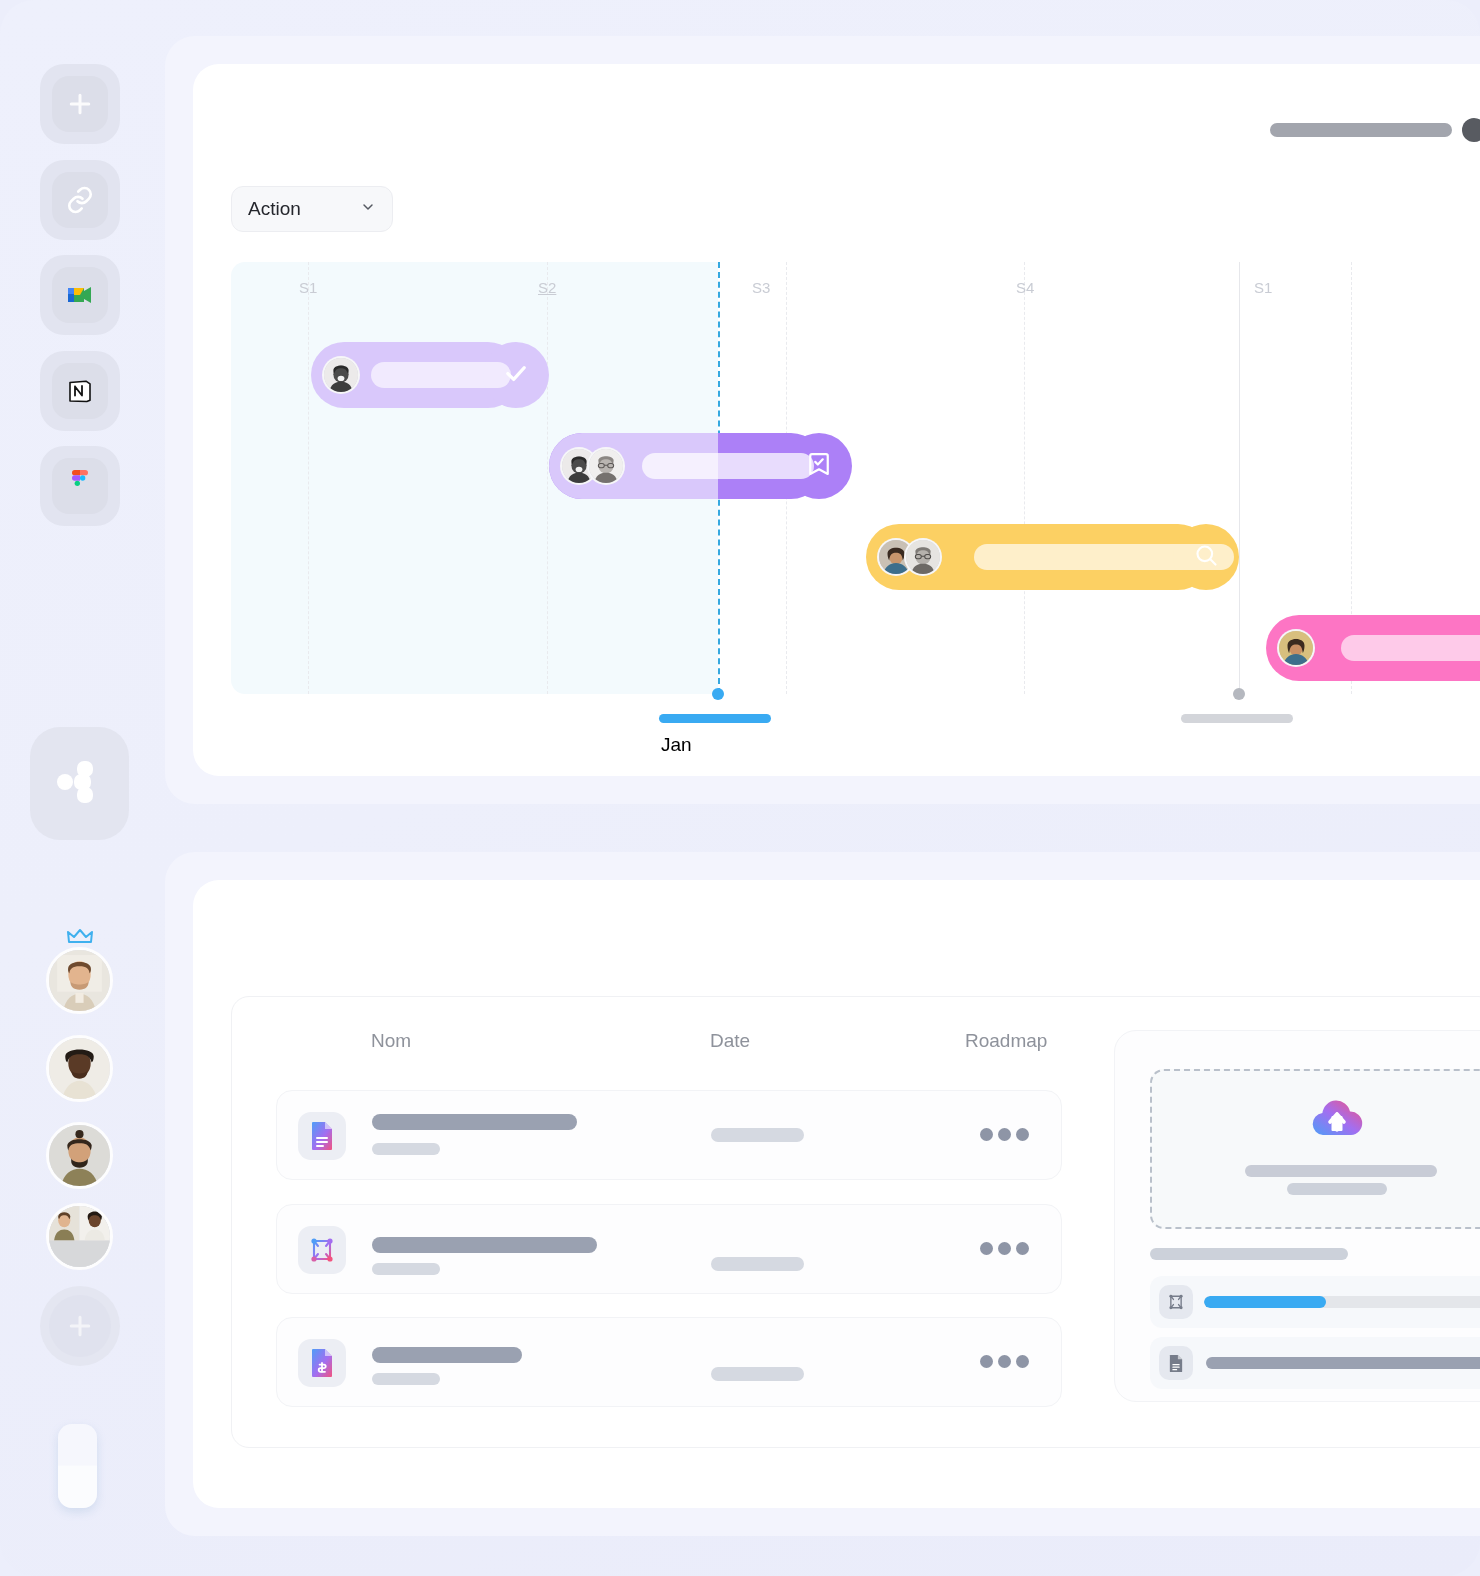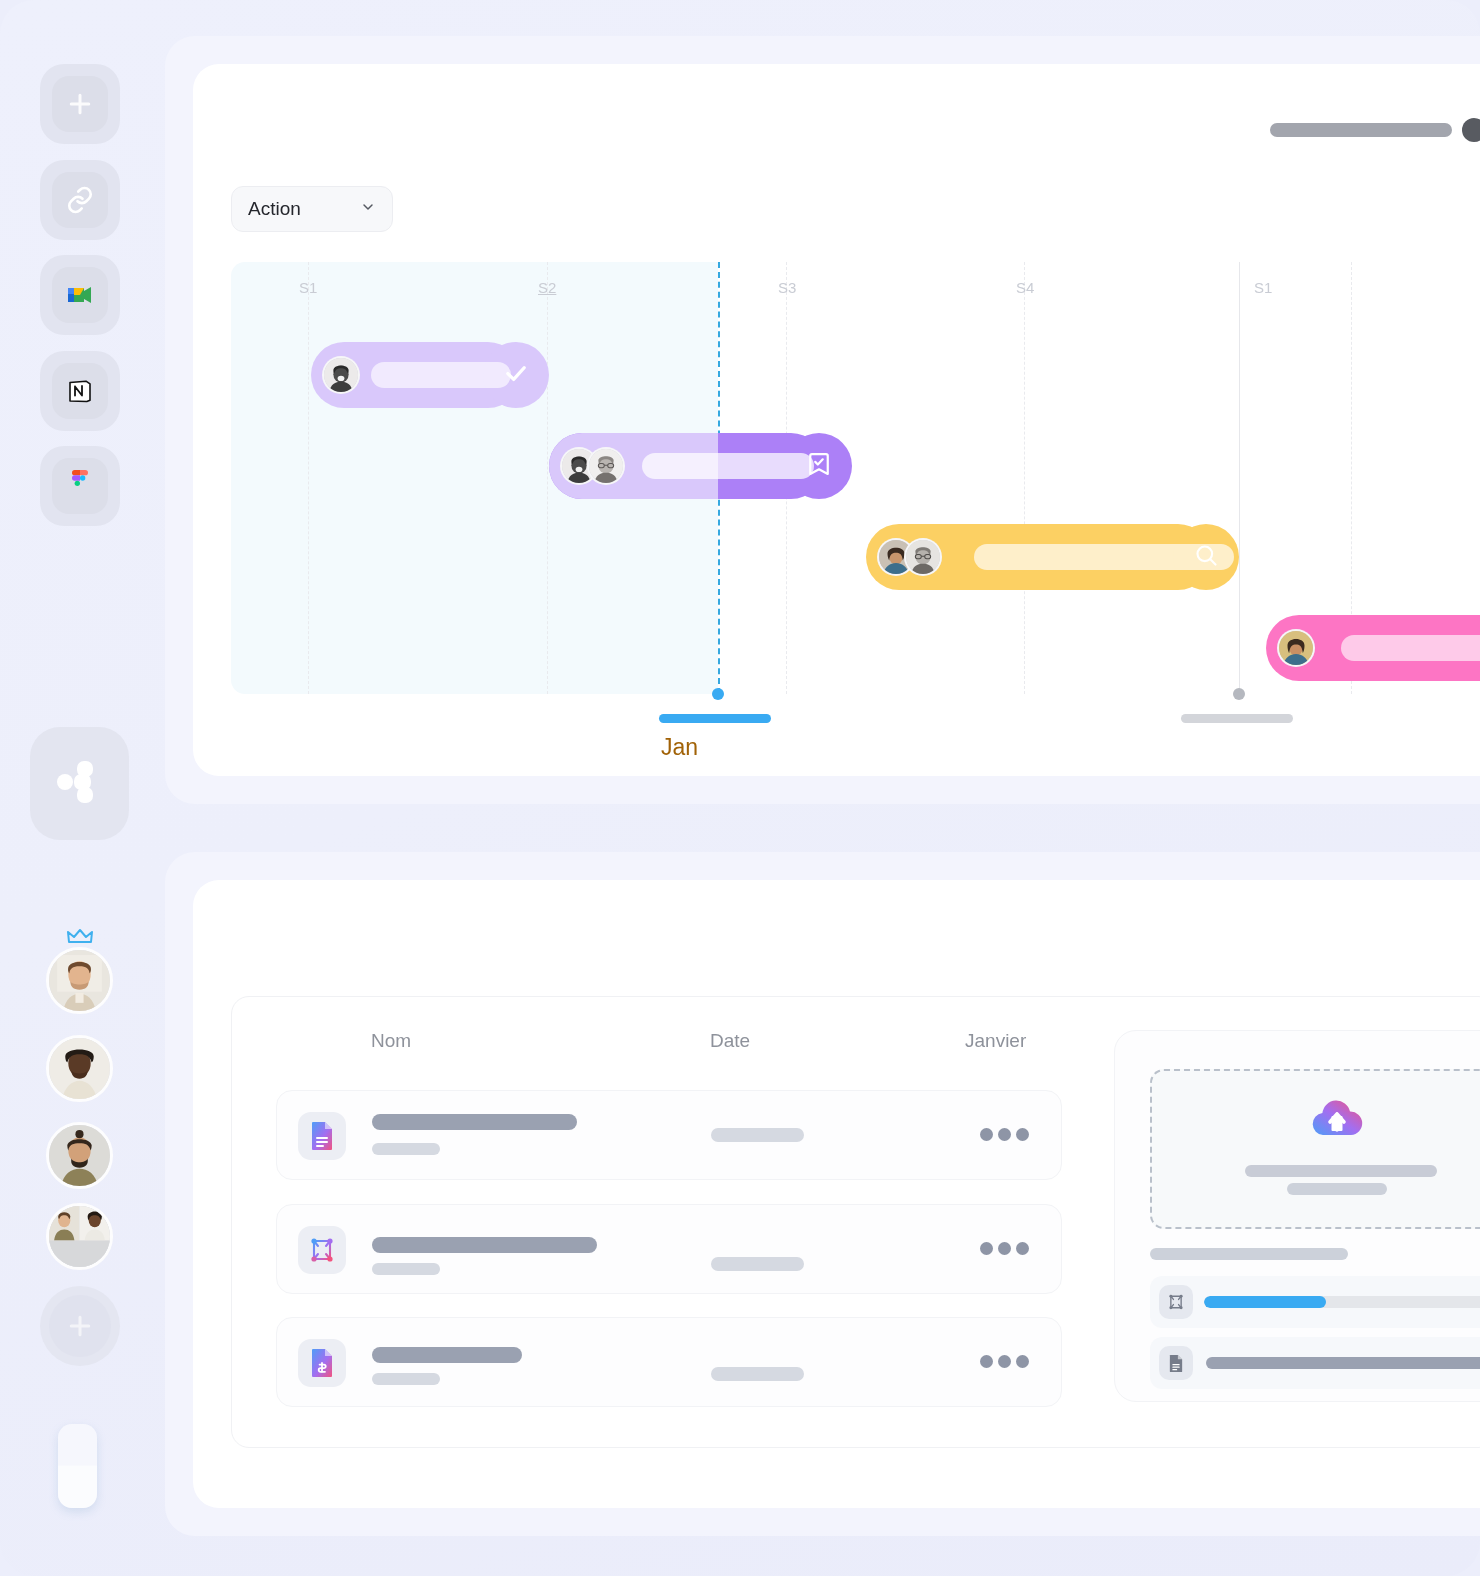--- a/index.html
+++ b/index.html
@@ -232,22 +232,22 @@
     width: 12px; height: 12px;
     border-radius: 50%;
   }
   .marker-bar {
     position: absolute;
     height: 9px;
     border-radius: 5px;
   }
   .marker-text {
     position: absolute;
-    font-size: 23px;
-    color: #a16207;
+    font-size: 19px;
+    color: #000000;
   }
 
   
   .table-box {
     position: absolute;
     left: 231px; top: 996px;
     width: 1265px; height: 452px;
     border-radius: 18px;
     border: 1px solid #f0f1f4;
   }
@@ -551,21 +551,21 @@
 
       <div class="grid-line" style="left:77px;"></div>
       <div class="grid-line" style="left:316px;"></div>
       <div class="grid-line" style="left:555px;"></div>
       <div class="grid-line" style="left:793px;"></div>
       <div class="grid-solid" style="left:1008px;"></div>
       <div class="grid-line" style="left:1120px;"></div>
 
       <span class="wk-label" style="left:68px;">S1</span>
       <span class="wk-label" style="left:307px;text-decoration:underline;">S2</span>
-      <span class="wk-label" style="left:547px;">S3</span>
+      <span class="wk-label" style="left:521px;">S3</span>
       <span class="wk-label" style="left:785px;">S4</span>
       <span class="wk-label" style="left:1023px;">S1</span>
 
       <div class="today-line" style="left:487px;"></div>
 
       <div class="bar bar-1">
         <div class="knob">
           <span>
             <svg width="28" height="28" viewBox="0 0 24 24" fill="none" stroke="#ffffff" stroke-width="2.8" stroke-linecap="round" stroke-linejoin="round">
               <path d="M5 12.5l5 5 9-10"></path>
@@ -678,21 +678,21 @@
   </div>
 
   <div class="outer-card card2-outer"></div>
   <div class="inner-card card2-inner">
 
 
     <div class="table-box" style="left:38px; top:116px; width:1265px; height:452px;">
 
       <span class="col-head ch-nom">Nom</span>
       <span class="col-head ch-date">Date</span>
-      <span class="col-head ch-action">Janvier</span>
+      <span class="col-head ch-action">Roadmap</span>
 
       <div class="row row-1">
         <div class="row-icon">
           <svg width="26" height="30" viewBox="0 0 26 30">
             <defs>
                 <linearGradient id="g1" x1="0" y1="0" x2="1" y2="1">
               <stop offset="0%" stop-color="#4f9df7"></stop>
                   <stop offset="55%" stop-color="#a36ef0"></stop>
                   <stop offset="100%" stop-color="#f2537f"></stop>
             </linearGradient>

